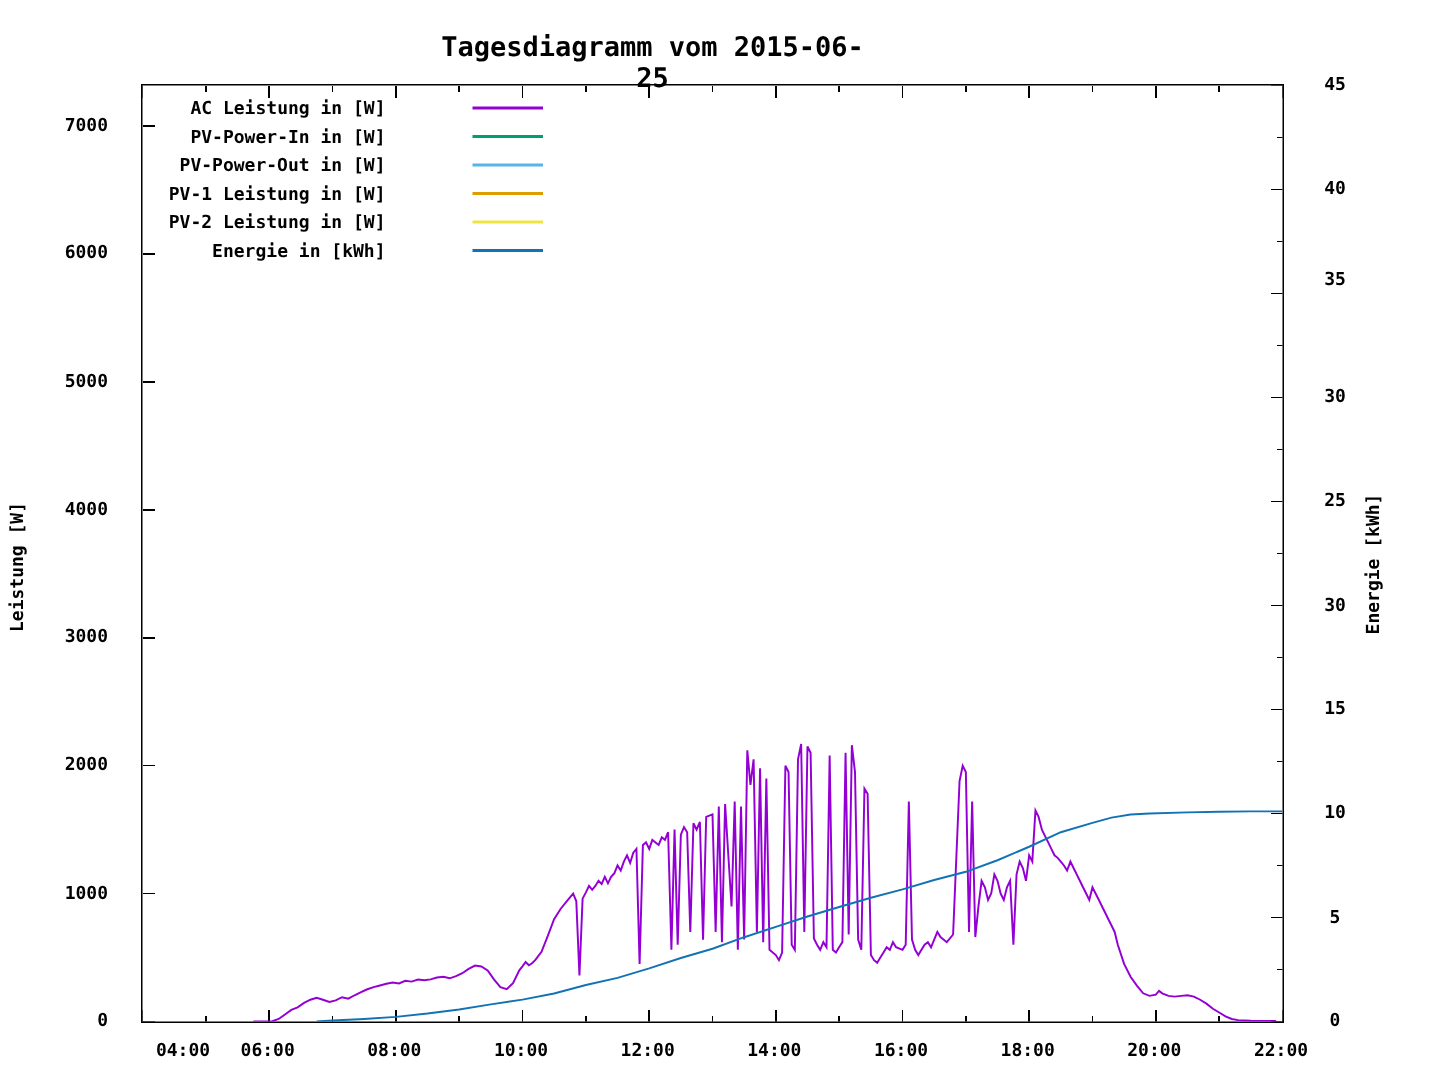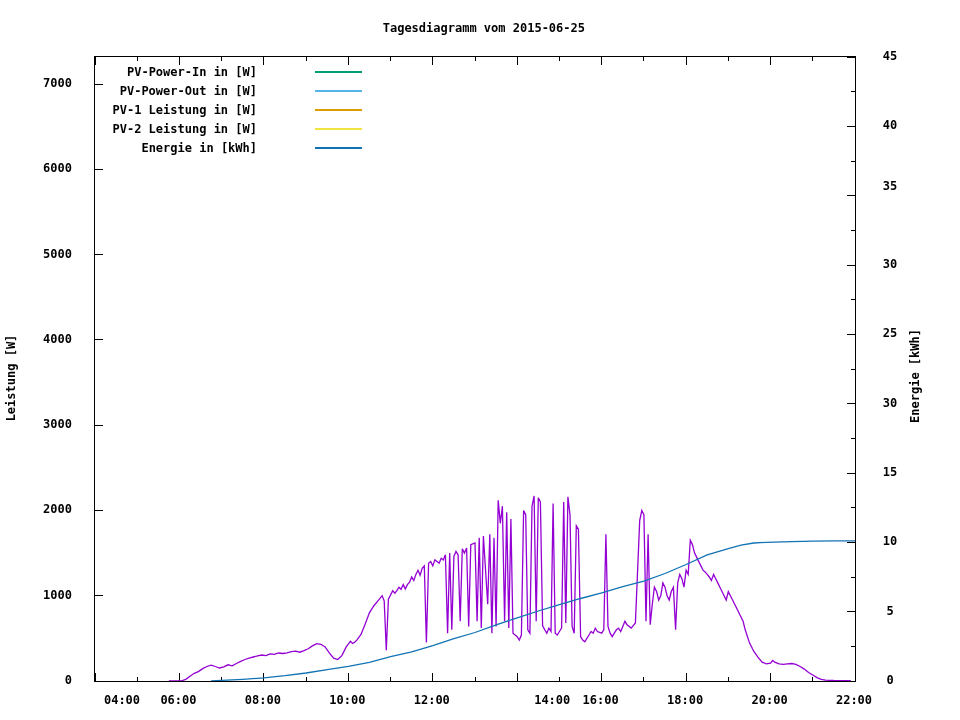--- a/index.html
+++ b/index.html
@@ -1,18 +1,18 @@
 <!DOCTYPE html>
 <html><head>
 <meta charset="utf-8">
 <style>
   html,body{margin:0;padding:0;background:#ffffff;}
   #canvas{position:relative;width:960px;height:720px;background:#ffffff;overflow:hidden;
           font-family:"DejaVu Sans Mono","Liberation Mono",monospace;font-weight:bold;color:#000;}
-  .title{position:absolute;top:21px;left:285px;width:300px;text-align:right;font-size:12px;}
+  .title{position:absolute;top:21px;left:285px;width:300px;text-align:center;font-size:18px;}
   #plot{position:absolute;left:94px;top:56px;width:760px;height:624px;border:1px solid #000;box-sizing:content-box;}
   #plot svg{position:absolute;left:0;top:0;}
   .ylab{position:absolute;width:140px;height:14px;font-size:12px;text-align:center;transform:rotate(-90deg);}
   .ylab-left{left:-59px;top:371px;}
   .ylab-right{left:845px;top:369px;}
   .ticklabel{position:absolute;font-size:12px;line-height:14px;white-space:nowrap;}
   .tl-left{width:52px;text-align:right;}
   .tl-right{width:44px;text-align:center;}
   .tl-bottom{width:52px;text-align:center;}
   #legend{position:absolute;left:94px;top:62px;width:270px;}
@@ -96,20 +96,24 @@
         <line x1="760" y1="173.33333333333334" x2="756" y2="173.33333333333334" stroke="#000" stroke-width="1" shape-rendering="crispEdges"></line>
         <line x1="760" y1="103.99999999999997" x2="756" y2="103.99999999999997" stroke="#000" stroke-width="1" shape-rendering="crispEdges"></line>
         <line x1="760" y1="34.666666666666686" x2="756" y2="34.666666666666686" stroke="#000" stroke-width="1" shape-rendering="crispEdges"></line>
         <polyline points="73.9,624.0 86.6,623.8 90.8,622.3 95.0,619.3 99.2,616.3 103.4,614.6 107.7,611.6 111.9,609.5 116.1,608.2 120.3,609.5 124.6,611.0 128.8,609.9 133.0,607.8 137.2,608.8 141.4,606.5 145.7,604.4 149.9,602.5 154.1,601.1 158.3,600.0 162.6,598.8 166.8,598.0 171.0,598.6 175.2,596.9 179.4,597.4 183.7,596.0 187.9,596.5 192.1,595.9 196.3,594.7 200.6,594.2 204.8,595.2 209.0,593.7 213.2,591.8 217.4,588.9 221.7,586.7 225.9,587.3 230.1,589.9 234.3,595.9 238.6,601.1 242.8,602.5 247.0,598.4 251.2,589.9 253.3,587.2 255.4,584.3 257.6,586.5 259.7,585.2 261.8,583.1 266.0,577.5 270.2,566.9 274.4,555.8 278.7,549.0 282.9,543.8 285.0,541.3 287.1,538.7 289.2,543.8 291.3,593.3 293.4,542.1 295.6,537.9 297.7,533.6 299.8,536.2 301.9,533.6 304.0,530.2 306.1,532.3 308.2,527.6 310.3,531.9 312.4,527.6 314.6,525.1 316.7,520.0 318.8,523.4 320.9,517.4 323.0,513.2 325.1,518.3 327.2,511.4 329.3,508.9 331.4,585.6 333.6,506.3 335.7,504.6 337.8,508.9 339.9,502.9 342.0,504.6 344.1,506.3 346.2,501.2 348.3,502.9 350.4,497.8 352.6,576.2 354.7,496.1 356.8,572.8 358.9,499.5 361.0,494.4 363.1,497.8 365.2,564.3 367.3,491.8 369.4,496.1 371.6,491.0 373.7,569.4 375.8,487.6 380.0,485.9 382.1,564.3 384.2,480.7 386.3,571.1 388.4,479.0 392.7,547.3 394.8,477.3 396.9,576.2 399.0,480.7 401.1,569.4 403.2,443.2 405.3,466.3 407.4,449.2 409.6,564.3 411.7,455.2 413.8,571.1 415.9,462.0 418.0,576.2 422.2,579.7 424.3,583.1 426.4,578.0 428.6,453.5 430.7,457.7 432.8,572.8 434.9,576.2 437.0,449.2 439.1,439.0 441.2,564.3 443.3,440.7 445.4,444.9 447.6,568.6 449.7,572.8 451.8,576.2 453.9,571.1 456.0,574.5 458.1,446.6 460.2,576.2 462.3,578.0 464.4,574.5 466.6,571.1 468.7,444.9 470.8,566.0 472.9,439.8 475.0,457.7 477.1,569.4 479.2,576.2 481.3,468.8 483.4,472.2 485.6,579.7 487.7,583.1 489.8,584.8 491.9,581.4 494.0,578.0 496.1,574.5 498.2,576.2 500.3,571.1 502.4,574.5 506.7,576.2 508.8,572.8 510.9,477.3 513.0,569.4 515.1,576.2 517.2,579.7 519.3,576.2 521.4,572.8 523.6,571.1 525.7,574.5 527.8,569.4 529.9,564.3 532.0,567.7 536.2,571.1 540.4,566.0 544.7,463.7 546.8,453.5 548.9,457.7 551.0,564.3 553.1,477.3 555.2,567.7 557.3,547.3 559.4,530.2 561.6,534.5 563.7,543.0 565.8,538.7 567.9,525.9 570.0,530.2 572.1,538.7 574.2,543.0 576.3,534.5 578.4,530.2 580.6,572.8 582.7,525.9 584.8,517.4 586.9,521.7 589.0,530.2 591.1,513.2 593.2,517.4 595.3,483.3 597.4,487.6 599.6,496.1 601.7,500.4 603.8,504.6 605.9,508.9 608.0,513.2 610.1,514.9 612.2,517.4 614.3,520.0 616.4,523.4 618.6,517.4 620.7,521.7 622.8,525.9 624.9,530.2 627.0,534.5 629.1,538.7 631.2,543.0 633.3,534.5 635.4,538.7 637.6,543.0 639.7,547.3 641.8,551.5 643.9,555.8 646.0,560.0 648.1,564.3 650.2,572.8 654.4,585.6 658.7,594.2 662.9,600.1 667.1,605.2 671.3,606.9 675.6,606.1 677.7,603.5 679.8,605.2 684.0,606.9 688.2,607.4 692.4,606.9 696.7,606.5 700.9,607.4 705.1,609.5 709.3,612.1 713.6,615.5 717.8,618.0 722.0,620.6 726.2,622.3 730.4,623.1 734.7,623.3 738.9,623.5 747.3,623.6 755.8,623.7" fill="none" stroke="#9400d3" stroke-width="1.3"></polyline>
         <polyline points="116.1,624.0 126.7,623.3 147.8,622.3 168.9,620.9 190.0,618.7 211.1,616.0 232.2,612.6 253.3,609.4 274.4,605.3 295.6,599.7 316.7,594.9 337.8,588.6 358.9,581.7 380.0,575.5 401.1,567.8 422.2,560.9 443.3,554.0 464.4,547.7 485.6,541.5 506.7,535.9 527.8,529.7 548.9,524.2 570.0,516.5 591.1,507.5 612.2,497.8 633.3,491.6 646.0,488.1 658.7,486.0 671.3,485.3 696.7,484.6 717.8,484.2 738.9,483.9 760.0,483.9" fill="none" stroke="#1273b4" stroke-width="1.3"></polyline>
       </svg>
   </div>
 
   <div id="legend">
       <div class="legend-row">
+        <span class="legend-label">AC Leistung in [W]</span>
+        <span class="legend-sample" style="background: rgb(148, 0, 211);"></span>
+      </div>
+      <div class="legend-row">
         <span class="legend-label">PV-Power-In in [W]</span>
         <span class="legend-sample" style="background: rgb(0, 158, 115);"></span>
       </div>
       <div class="legend-row">
         <span class="legend-label">PV-Power-Out in [W]</span>
         <span class="legend-sample" style="background: rgb(86, 180, 233);"></span>
       </div>
       <div class="legend-row">
         <span class="legend-label">PV-1 Leistung in [W]</span>
         <span class="legend-sample" style="background: rgb(221, 156, 0);"></span>
@@ -140,19 +144,19 @@
       <div class="ticklabel tl-right" style="left: 868px; top: 326.333px;">25</div>
       <div class="ticklabel tl-right" style="left: 868px; top: 257px;">30</div>
       <div class="ticklabel tl-right" style="left: 868px; top: 179px;">35</div>
       <div class="ticklabel tl-right" style="left: 868px; top: 118.333px;">40</div>
       <div class="ticklabel tl-right" style="left: 868px; top: 49px;">45</div>
       <div class="ticklabel tl-bottom" style="left: 68px; top: 693px; margin-left: 28px;">04:00</div>
       <div class="ticklabel tl-bottom" style="left: 152.444px; top: 693px;">06:00</div>
       <div class="ticklabel tl-bottom" style="left: 236.889px; top: 693px;">08:00</div>
       <div class="ticklabel tl-bottom" style="left: 321.333px; top: 693px;">10:00</div>
       <div class="ticklabel tl-bottom" style="left: 405.778px; top: 693px;">12:00</div>
-      <div class="ticklabel tl-bottom" style="left: 490.222px; top: 693px; margin-left: 36px;">14:00</div>
+      <div class="ticklabel tl-bottom" style="left: 490.222px; top: 693px;">14:00</div>
       <div class="ticklabel tl-bottom" style="left: 574.667px; top: 693px;">16:00</div>
       <div class="ticklabel tl-bottom" style="left: 659.111px; top: 693px;">18:00</div>
       <div class="ticklabel tl-bottom" style="left: 743.556px; top: 693px;">20:00</div>
       <div class="ticklabel tl-bottom" style="left: 828px; top: 693px;">22:00</div>
     </div>
 </div>
 
 </body></html>

